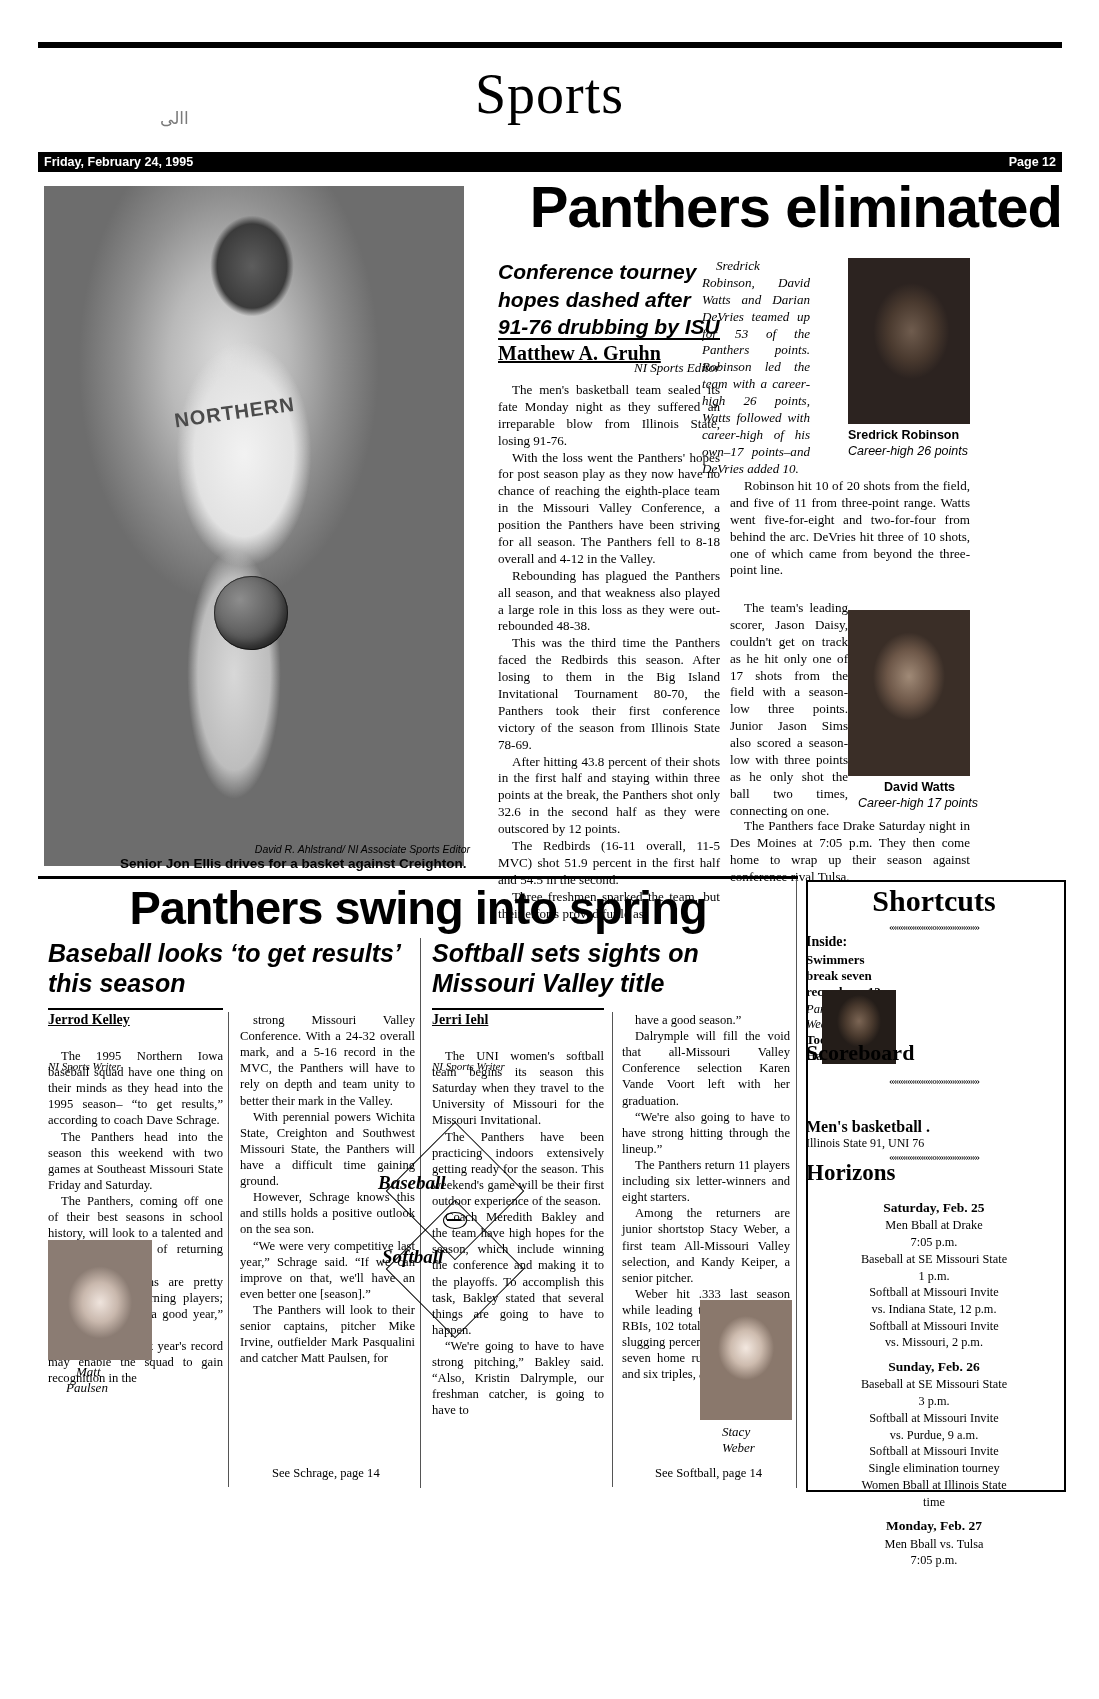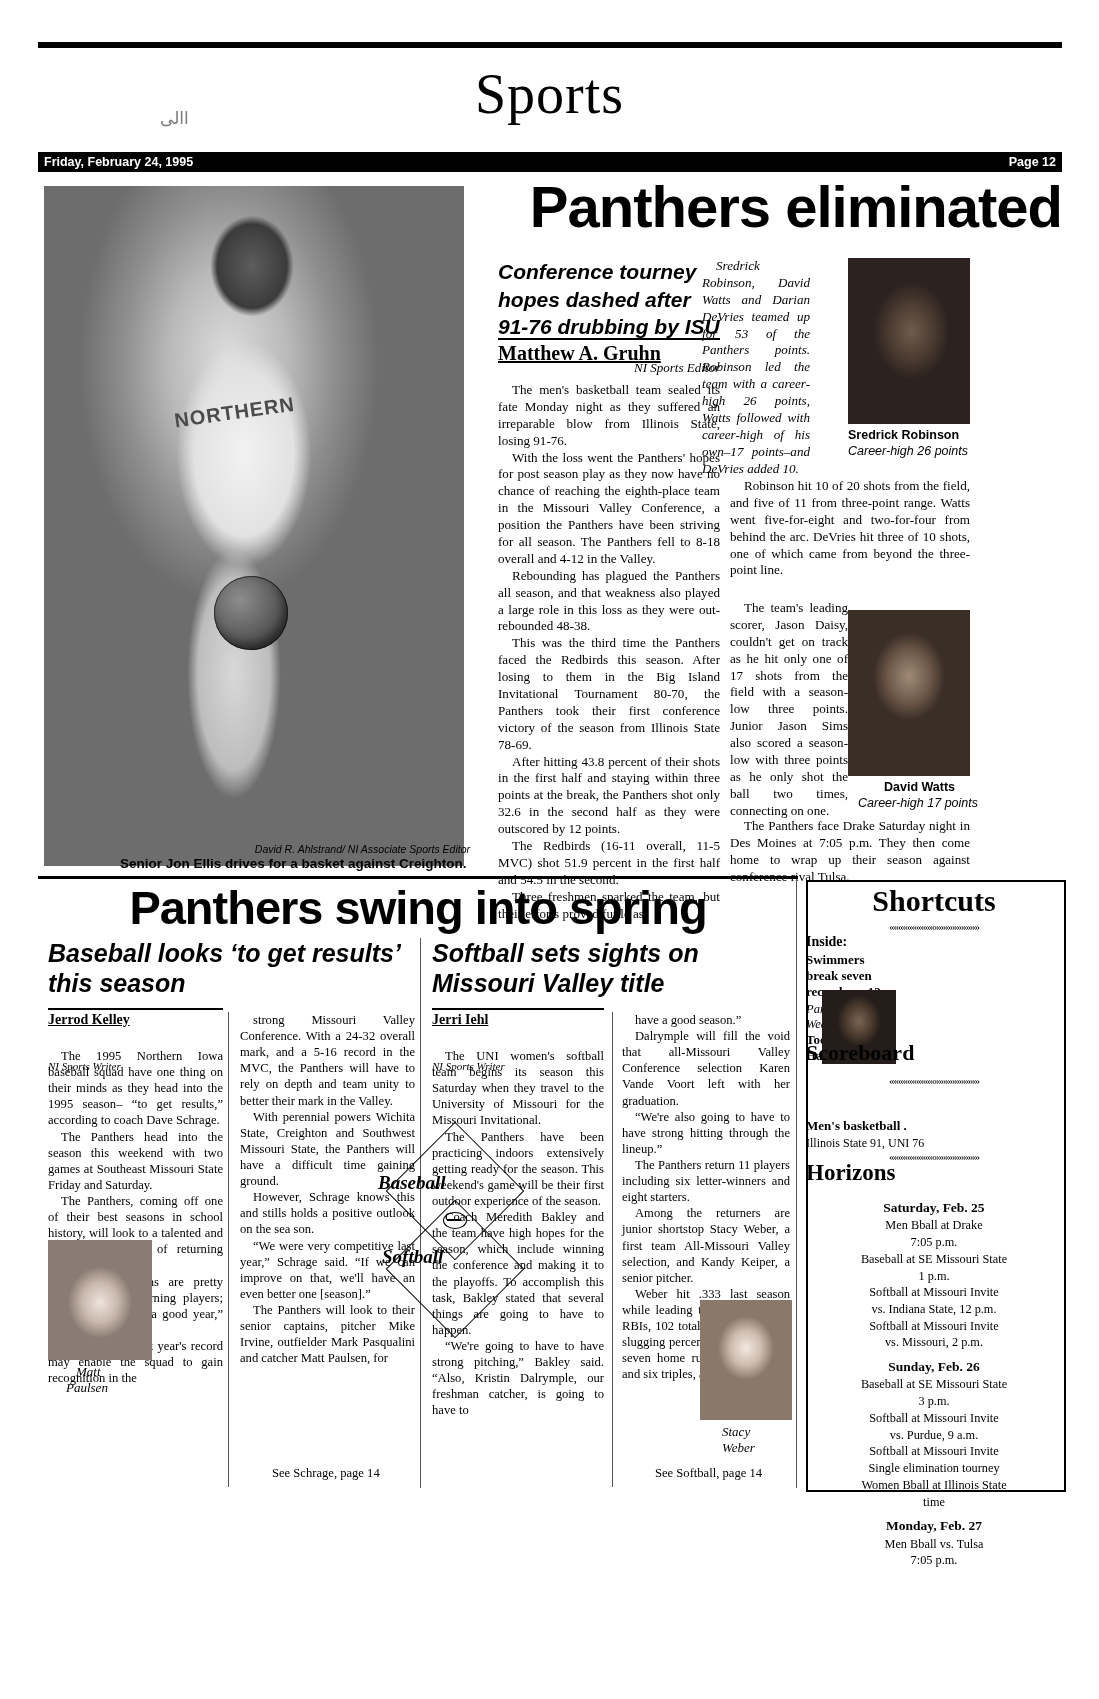--- a/index.html
+++ b/index.html
@@ -416,21 +416,21 @@
   }
   #inside-label { top: 934px; font-size: 14px; }
   #inside-line1 { top: 952px; font-size: 13px; }
   #inside-line2 { top: 968px; font-size: 13px; }
   #inside-line3 { top: 984px; font-size: 13px; }
   #potw-1 { top: 1002px; font-size: 12.5px; font-style: italic; font-weight: normal; }
   #potw-2 { top: 1017px; font-size: 12.5px; font-style: italic; font-weight: normal; }
   #potw-name1 { top: 1032px; font-size: 13px; }
   #potw-name2 { top: 1048px; font-size: 13px; }
   #scoreboard-title { top: 1040px; font-size: 22px; }
-  #sb-line1 { top: 1118px; font-size: 13px; }
+  #sb-line1 { top: 1118px; font-size: 16px; }
   #sb-line2 { top: 1136px; font-size: 12px; font-weight: normal; }
   #horizons-title { top: 1160px; font-size: 23px; }
 
   #potw-mug { left: 822px; top: 990px; width: 74px; height: 74px; }
   #potw-mug .face {
     background:
       radial-gradient(ellipse 22px 26px at 50% 42%, #7b6554 0%, #4a3a2e 60%, #241d19 100%),
       linear-gradient(180deg, #2a2a2a 0%, #5a5a5a 50%, #bdbdbd 100%);
   }
 

